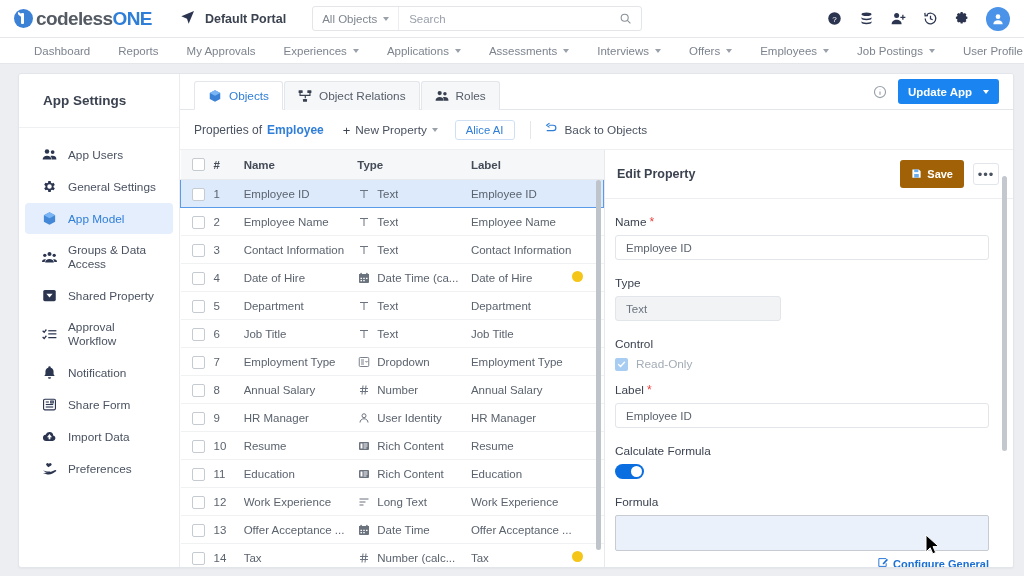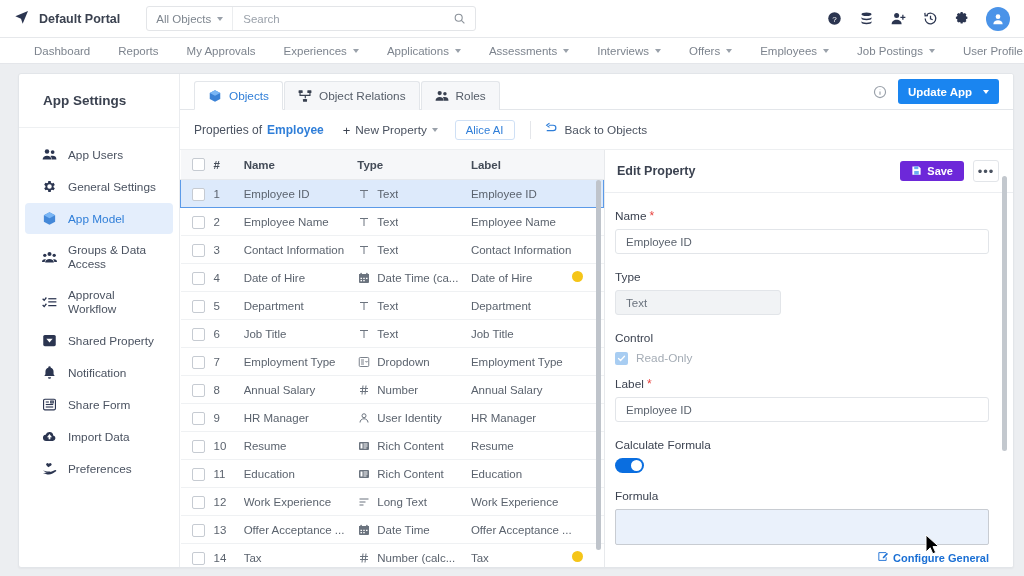--- a/index.html
+++ b/index.html
@@ -162,22 +162,22 @@
     position:absolute; right:3px; top:30px; width:5px; border-radius:3px; background:#bfc4cb;
   }
 
   
   .panel { flex:1; display:flex; flex-direction:column; min-width:0; background:#fff; position:relative; }
   .panel-head {
     display:flex; align-items:center; padding: 10px 14px 10px 12px; border-bottom:1px solid #eceef1;
   }
   .panel-title { font-size:12.5px; font-weight:600; color:#3b4250; }
   .btn-save {
-    margin-left:auto; background:#6d28d9; color:#fff; border:none; border-radius:3px;
-    font-size:11px; font-weight:600; height:20px; padding: 0 11px; display:flex;
+    margin-left:auto; background:#a16207; color:#fff; border:none; border-radius:3px;
+    font-size:11px; font-weight:600; height:28px; padding: 0 11px; display:flex;
     align-items:center; gap:5px; cursor:pointer; font-family:"Liberation Sans", sans-serif;
   }
   .btn-more {
     margin-left:9px; border:1px solid #e2e5e9; background:#fff; border-radius:3px;
     width:26px; height:22px; display:flex; align-items:center; justify-content:center;
     cursor:pointer; color:#4a5260; font-size:13px; letter-spacing:1px;
   }
   .panel-body { flex:1; padding: 16px 24px 0 10px; overflow:hidden; position:relative; }
   .fld-label { font-size:11.8px; color:#3b4250; margin-bottom:6px; display:flex; align-items:center; gap:3px; }
   .req { color:#e8433f; font-size:12px; }
@@ -213,20 +213,24 @@
   }
 
   .cursor { position:absolute; left:925px; top:534px; width:16px; height:22px; pointer-events:none; }
 </style>
 </head>
 <body>
 
 <div class="app">
 
   <div class="topbar">
+    <div class="logo">
+      <span class="logo-mark"></span>
+      <span class="logo-text"><span>codeless</span><span class="one">ONE</span></span>
+    </div>
 
     <div class="portal">
       <span>
         <svg width="16" height="16" viewBox="0 0 24 24" fill="#2b3550">
             <path d="M2 11l19-8-8 19-2.5-7.5L2 11z"></path>
           </svg>
       </span>
       <span class="portal-name">Default Portal</span>
     </div>
 
@@ -376,39 +380,39 @@
                   <path d="M5 20c0-3.4 3.1-5.6 7-5.6s7 2.2 7 5.6z"></path>
                   <path d="M0 19c0-2.6 1.8-4.3 4.4-4.3.7 0 1.3.1 1.9.3C5 16 4.4 17.4 4.3 19z"></path>
                   <path d="M24 19h-4.3c-.1-1.6-.7-3-2-4 .6-.2 1.2-.3 1.9-.3 2.6 0 4.4 1.7 4.4 4.3z"></path>
                 </svg>
             </span>
             <span>Groups &amp; Data Access</span>
           </div>
 
           <div class="side-item">
             <span class="side-icon">
+              <svg width="15" height="15" viewBox="0 0 24 24" fill="currentColor">
+                  <rect x="2" y="3" width="20" height="18" rx="2.5"></rect>
+                  <path d="M7 9h10l-5 6z" fill="#fff"></path>
+                </svg>
+            </span>
+            <span>Shared Property</span>
+          </div>
+
+          <div class="side-item">
+            <span class="side-icon">
               <svg width="15" height="15" viewBox="0 0 24 24" fill="none" stroke="currentColor" stroke-width="2">
                   <polyline points="1,6 3.5,8.5 7,4"></polyline>
                   <polyline points="1,16 3.5,18.5 7,14"></polyline>
                   <line x1="10" y1="6" x2="23" y2="6"></line>
                   <line x1="10" y1="11" x2="23" y2="11"></line>
                   <line x1="10" y1="17" x2="23" y2="17"></line>
                 </svg>
             </span>
             <span>Approval Workflow</span>
-          </div>
-
-          <div class="side-item">
-            <span class="side-icon">
-              <svg width="15" height="15" viewBox="0 0 24 24" fill="currentColor">
-                  <rect x="2" y="3" width="20" height="18" rx="2.5"></rect>
-                  <path d="M7 9h10l-5 6z" fill="#fff"></path>
-                </svg>
-            </span>
-            <span>Shared Property</span>
           </div>
 
           <div class="side-item">
             <span class="side-icon">
               <svg width="15" height="15" viewBox="0 0 24 24" fill="currentColor">
                   <path d="M12 2a2 2 0 0 1 2 2v.5a6.5 6.5 0 0 1 4.5 6.2v4.1l1.8 2.7H3.7l1.8-2.7v-4.1A6.5 6.5 0 0 1 10 4.5V4a2 2 0 0 1 2-2z"></path>
                   <path d="M9.5 19.5h5a2.5 2.5 0 0 1-5 0z"></path>
                 </svg>
             </span>
             <span>Notification</span>

